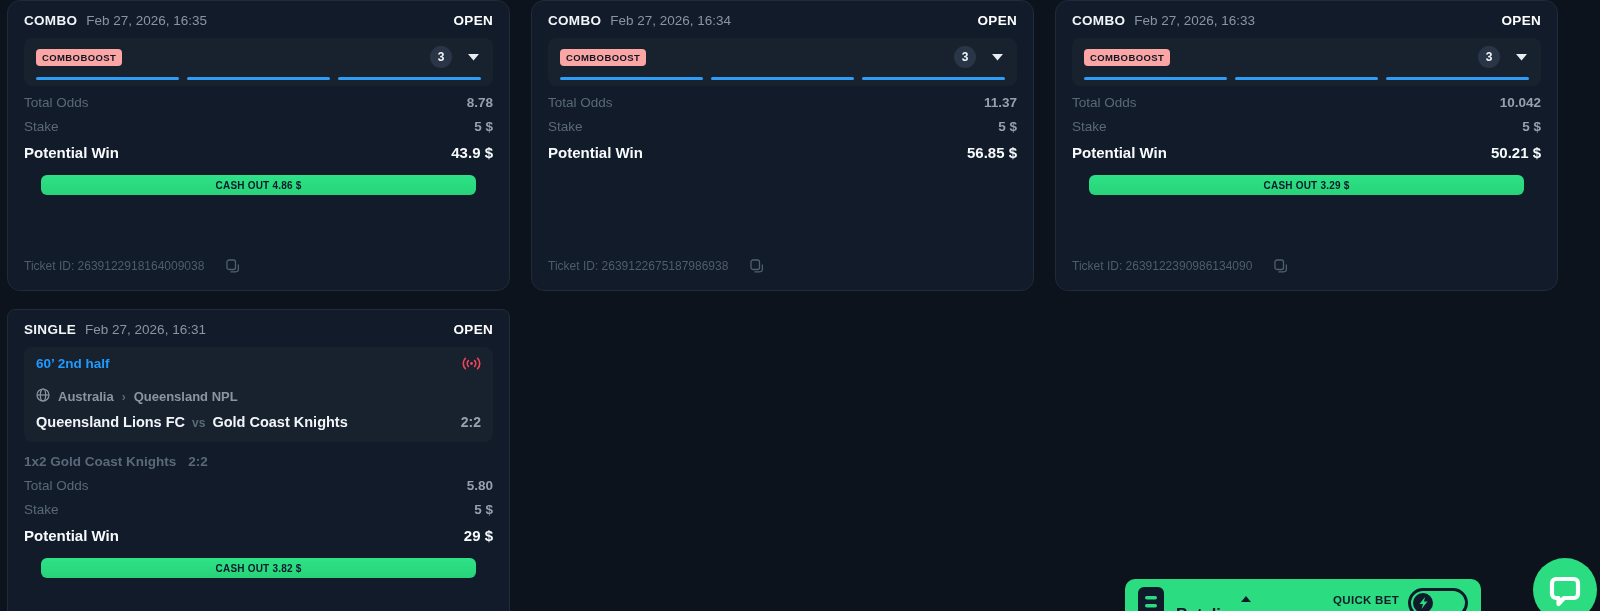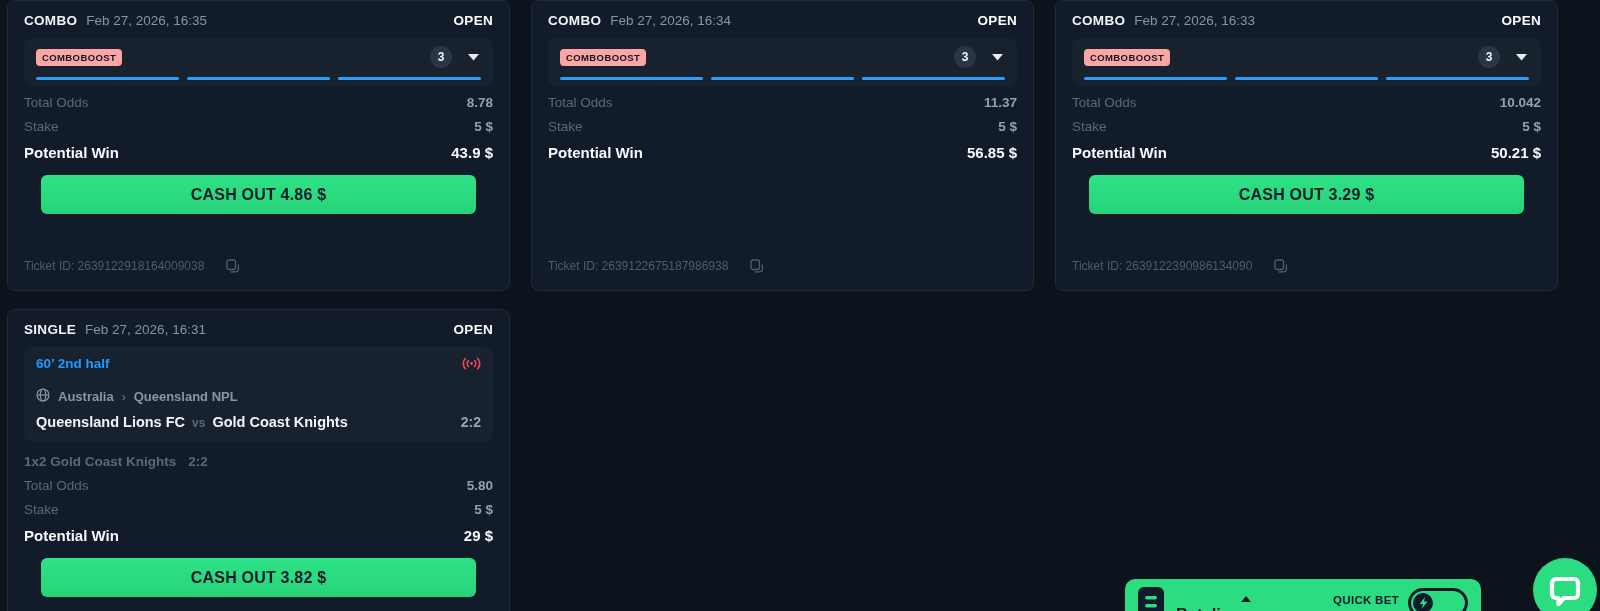--- a/index.html
+++ b/index.html
@@ -17,21 +17,21 @@
     padding:0 0 0 7px;
   }
   .card {
     background:#111b29;
     border:1px solid #1f2b3b;
     border-radius:8px;
     padding:12px 16px 17px;
     display:flex;
     flex-direction:column;
   }
-  .card.combo { height:291px; }
+  .card.combo { height:291px;border-radius:13px; }
   .card.single { height:348px; }
   .card-head { display:flex; align-items:baseline; gap:9px; }
   .bet-type { color:#f2f5f8; font-size:13.5px; font-weight:bold; letter-spacing:.3px; }
   .bet-date { color:#8a95a2; font-size:13.5px; }
   .bet-status { margin-left:auto; color:#ffffff; font-size:13.5px; font-weight:bold; letter-spacing:.3px; }
   .panel {
     margin-top:10px;
     background:#18222f;
     border-radius:8px;
     padding:8px 12px 6px;
@@ -51,25 +51,25 @@
   }
   .chev { margin-left:16px; margin-right:2px; display:flex; cursor:pointer; }
   .segs { display:flex; gap:8px; margin-top:9px; }
   .seg { flex:1; height:3px; background:#2f9cf5; border-radius:2px; }
   .stat { display:flex; justify-content:space-between; margin-top:9px; font-size:13.5px; }
   .stat .lbl { color:#5a6979; }
   .stat .val { color:#97a1ad;font-weight:bold; }
   .pw { display:flex; justify-content:space-between; margin-top:10px; font-size:15px; font-weight:bold; color:#f7fafc; }
   .cashout {
     margin:14px 17px 0;
-    height:39px;
+    height:20px;
     background:linear-gradient(#2ee287,#28d378);
     border:none; border-radius:6px;
     color:#0a1b2b; font-family:"Liberation Sans",sans-serif;
-    font-size:16px; font-weight:bold; letter-spacing:.2px;
+    font-size:10px; font-weight:bold; letter-spacing:.2px;
     display:flex; align-items:center; justify-content:center;
     cursor:pointer;
   }
   .ticket { margin-top:auto; display:flex; align-items:center; gap:22px; color:#4e5d6d; font-size:12px; }
   .copy-btn { display:flex; cursor:pointer; background:none; border:none; padding:0; }
   
   .match-panel { margin-top:10px; background:#18222f; border-radius:8px; padding:9px 12px 12px; }
   .time-row { display:flex; align-items:center; }
   .match-time { color:#1f9aff; font-size:13.5px; font-weight:bold; }
   .live-ic { margin-left:auto; display:flex; }

